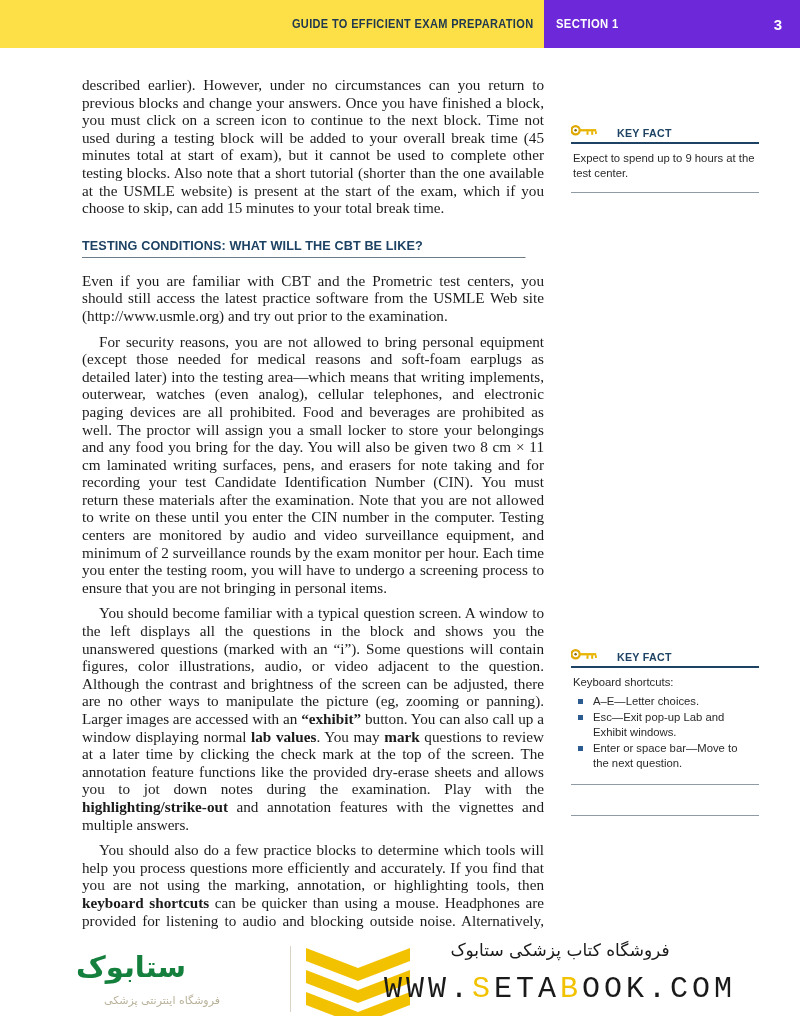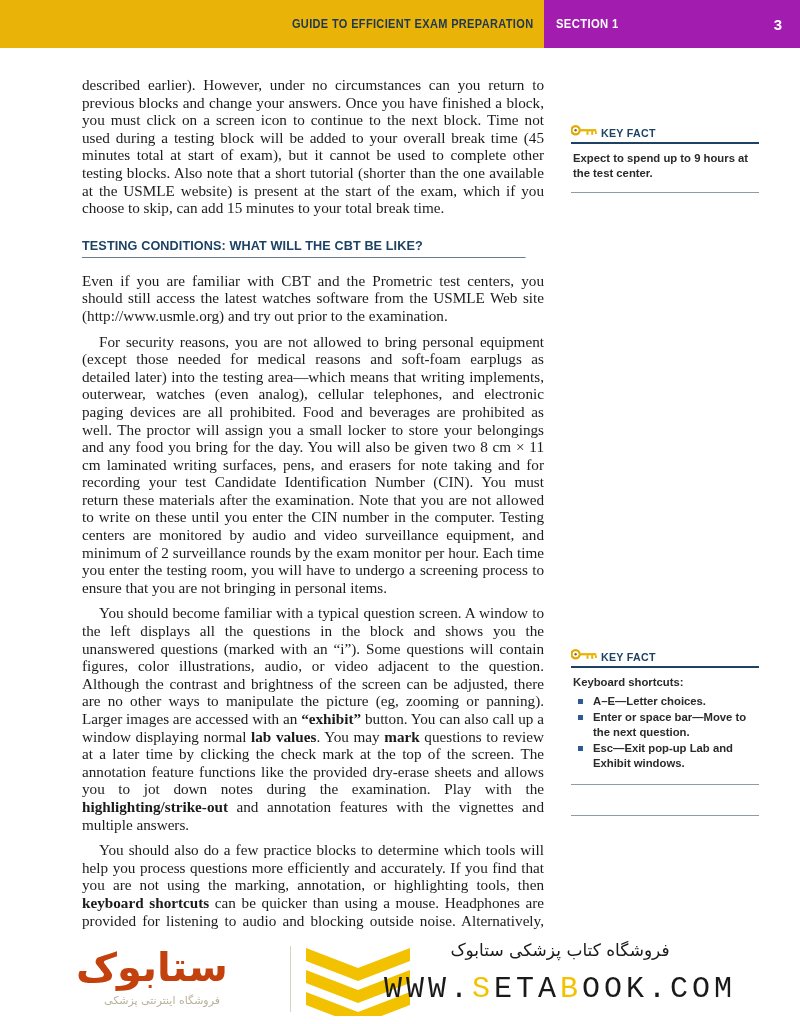--- a/index.html
+++ b/index.html
@@ -20,40 +20,40 @@
   .runhead {
     position: absolute;
     top: 0; left: 0;
     width: 800px;
     height: 48px;
     display: flex;
     align-items: stretch;
   }
   .runhead-left {
     flex: 1;
-    background: #eab308;
+    background: #fde047;
     display: flex;
     align-items: center;
     justify-content: flex-end;
     padding-right: 11px;
   }
   .runhead-title {
     font-family: "Liberation Sans", sans-serif;
     font-weight: bold;
     font-size: 12.5px;
     letter-spacing: 0.4px;
     color: #21394f;
     text-transform: uppercase;
     transform: scaleX(0.88);
     transform-origin: right center;
     white-space: nowrap;
   }
   .runhead-right {
     width: 256px;
-    background: #a21caf;
+    background: #6d28d9;
     display: flex;
     align-items: center;
     justify-content: space-between;
     padding: 0 18px 0 12px;
     box-sizing: border-box;
   }
   .runhead-section {
     font-family: "Liberation Sans", sans-serif;
     font-weight: bold;
     font-size: 12.5px;
@@ -112,21 +112,21 @@
   
   .sidecol {
     position: absolute;
     left: 571px;
     width: 188px;
   }
   .keyfact { position: relative; }
   .keyfact-head {
     display: flex;
     align-items: flex-end;
-    gap: 4px;
+    gap: 20px;
     padding-bottom: 3px;
     border-bottom: 2.4px solid #1d4263;
   }
   .key-icon { flex: 0 0 auto; display: block; margin-bottom: 2px; }
   .keyfact-label {
     font-family: "Liberation Sans", sans-serif;
     font-weight: bold;
     font-size: 11.6px;
     letter-spacing: 0.3px;
     color: #1d4263;
@@ -134,21 +134,20 @@
     transform-origin: left center;
     white-space: nowrap;
   }
   .keyfact-body {
     border-bottom: 1.2px solid #8e9aa4;
     padding: 7px 2px 9px 2px;
     font-family: "Liberation Sans", sans-serif;
     font-size: 11.3px;
     line-height: 15px;
     color: #2a2a2a;
-    font-weight: bold;
   }
   .kf-intro { margin: 0 0 2px 0; }
   ul.kf-list {
     list-style: none;
     margin: 4px;
     padding: 0;
   }
   ul.kf-list li {
     position: relative;
     padding-left: 16px;
@@ -182,23 +181,23 @@
     left: 62px;
     top: 6px;
     width: 300px;
     height: 80px;
   }
   .fa-wordmark {
     position: absolute;
     left: 14px;
     top: 6px;
     font-family: "DejaVu Sans", sans-serif;
-    font-size: 40px;
-    font-weight: bold;
-    color: #c2410c;
+    font-size: 29px;
+    font-weight: bold;
+    color: #15803d;
     direction: rtl;
     letter-spacing: -1px;
     line-height: 46px;
   }
   .fa-sub {
     position: absolute;
     left: 42px;
     top: 56px;
     font-family: "DejaVu Sans", sans-serif;
     font-size: 11px;
@@ -251,21 +250,21 @@
 </div>
 
 <div class="maincol">
 
   <p class="body">described earlier). However, under no circumstances can you return to previous blocks and change your answers. Once you have finished a block, you must click on a screen icon to continue to the next block. Time not used during a testing block will be added to your overall break time (45 minutes total at start of exam), but it cannot be used to complete other testing blocks. Also note that a short tutorial (shorter than the one available at the USMLE website) is present at the start of the exam, which if you choose to skip, can add 15 minutes to your total break time.</p>
 
   <div class="sechead-wrap">
     <h2 class="sechead">TESTING CONDITIONS: WHAT WILL THE CBT BE LIKE?</h2>
   </div>
 
-  <p class="body">Even if you are familiar with CBT and the Prometric test centers, you should still access the latest watches software from the USMLE Web site (http://www.usmle.org) and try out prior to the examination.</p>
+  <p class="body">Even if you are familiar with CBT and the Prometric test centers, you should still access the latest practice software from the USMLE Web site (http://www.usmle.org) and try out prior to the examination.</p>
 
   <p class="body indent">For security reasons, you are not allowed to bring personal equipment (except those needed for medical reasons and soft-foam earplugs as detailed later) into the testing area—which means that writing implements, outerwear, watches (even analog), cellular telephones, and electronic paging devices are all prohibited. Food and beverages are prohibited as well. The proctor will assign you a small locker to store your belongings and any food you bring for the day. You will also be given two 8 cm × 11 cm laminated writing surfaces, pens, and erasers for note taking and for recording your test Candidate Identification Number (CIN). You must return these materials after the examination. Note that you are not allowed to write on these until you enter the CIN number in the computer. Testing centers are monitored by audio and video surveillance equipment, and minimum of 2 surveillance rounds by the exam monitor per hour. Each time you enter the testing room, you will have to undergo a screening process to ensure that you are not bringing in personal items.</p>
 
   <p class="body indent"><span>You should become familiar with a typical question screen. A window to the left displays all the questions in the block and shows you the unanswered questions (marked with an “i”). Some questions will contain figures, color illustrations, audio, or video adjacent to the question. Although the contrast and brightness of the screen can be adjusted, there are no other ways to manipulate the picture (eg, zooming or panning). Larger images are accessed with an </span><b class="bold">“exhibit”</b><span> button. You can also call up a window displaying normal </span><b class="bold">lab values</b><span>. You may </span><b class="bold">mark</b><span> questions to review at a later time by clicking the check mark at the top of the screen. The annotation feature functions like the provided dry-erase sheets and allows you to jot down notes during the examination. Play with the </span><b class="bold">highlighting/strike-out</b><span> and annotation features with the vignettes and multiple answers.</span></p>
 
   <p class="body indent"><span>You should also do a few practice blocks to determine which tools will help you process questions more efficiently and accurately. If you find that you are not using the marking, annotation, or highlighting tools, then </span><b class="bold">keyboard shortcuts</b><span> can be quicker than using a mouse. Headphones are provided for listening to audio and blocking outside noise. Alternatively, you can bring soft earplugs to block excess noise. These earplugs must be examined by Prometric staff before you can take them into the testing area.</span></p>
 
   <div class="sechead-wrap second">
     <h2 class="sechead">WHAT DOES THE CBT FORMAT MEAN FOR ME?</h2>
   </div>
@@ -302,22 +301,22 @@
         <rect x="15.5" y="7.2" width="2" height="3.6" fill="#e8b400"></rect>
         <rect x="20.2" y="7.2" width="2" height="3.6" fill="#e8b400"></rect>
         <rect x="24" y="7.2" width="1.8" height="2.8" fill="#e8b400"></rect>
       </svg>
       <span class="keyfact-label">KEY FACT</span>
     </div>
     <div class="keyfact-body">
       <p class="kf-intro">Keyboard shortcuts:</p>
       <ul class="kf-list">
         <li>A–E—Letter choices.</li>
+        <li>Esc—Exit pop-up Lab and Exhibit windows.</li>
         <li>Enter or space bar—Move to the next question.</li>
-        <li>Esc—Exit pop-up Lab and Exhibit windows.</li>
       </ul>
     </div>
     <div class="keyfact-trailer"></div>
   </div>
 </div>
 
 <div class="footer">
   <div class="footer-logo">
     <div class="fa-wordmark">ستابوک</div>
     <div class="fa-sub">فروشگاه اینترنتی پزشکی</div>

